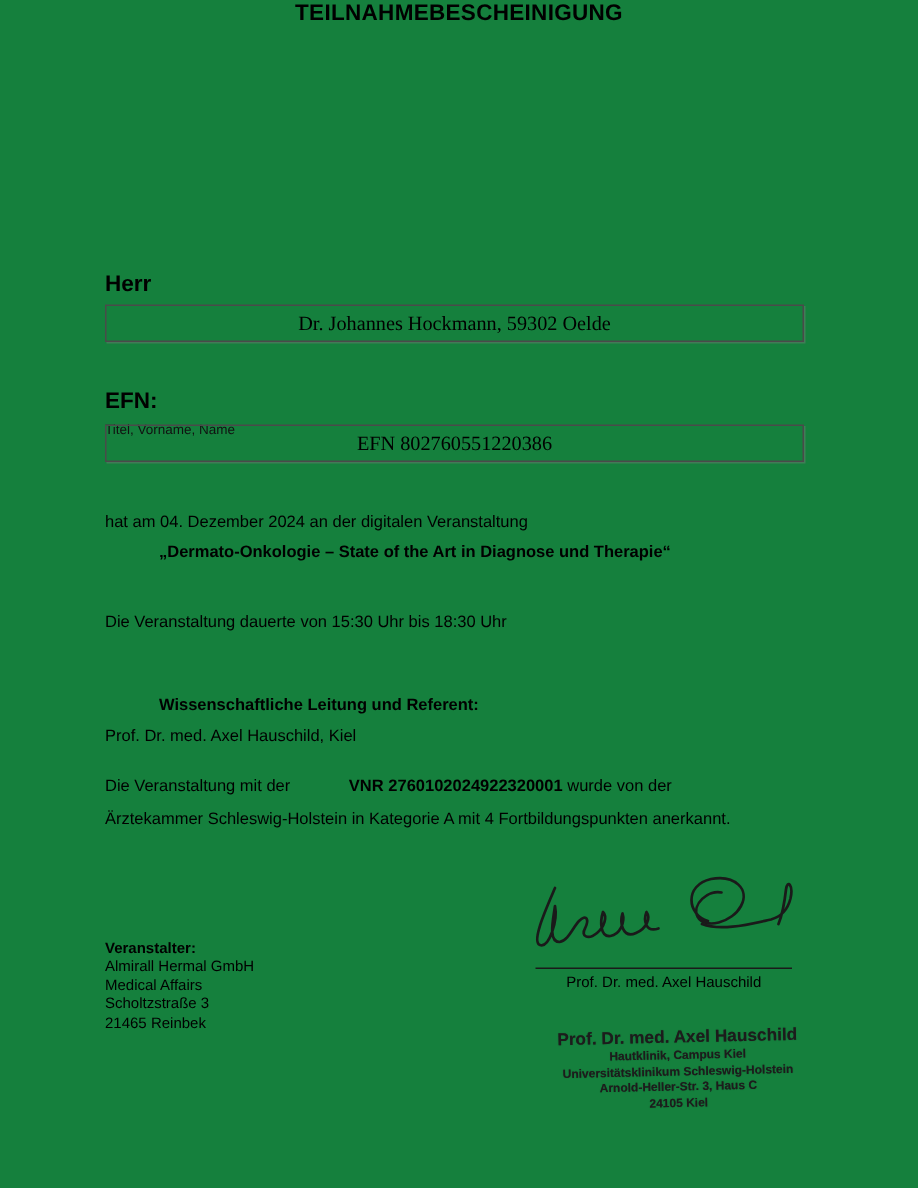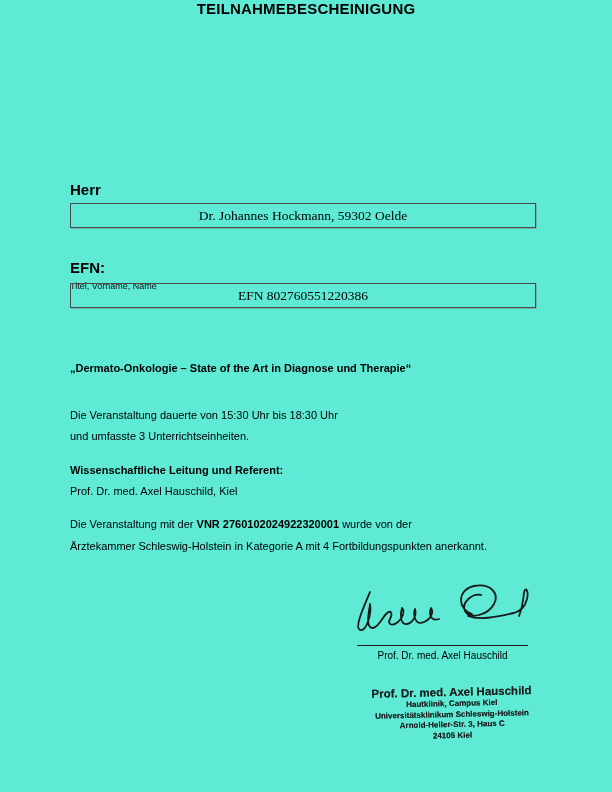--- a/index.html
+++ b/index.html
@@ -7,21 +7,21 @@
   body {
     width: 612px; height: 792px;
     font-family: "Liberation Sans", sans-serif;
     color: #000000;
     position: relative;
     overflow: hidden;
   }
   .page {
     position: absolute; left: 0; top: 0;
     width: 612px; height: 792px;
-    background: #5eead4;
+    background: #15803d;
   }
   .abs { position: absolute; }
 
   .doc-title {
     left: 0; top: 127; width: 612px;
     text-align: center;
     font-size: 15px; font-weight: bold;
     letter-spacing: 0.2px;
   }
   .field-label {
@@ -41,21 +41,21 @@
   }
   .field-hint {
     left: 70px;
     font-size: 9px; color: #111111; margin-top: 48px;
   }
   .body-line {
     left: 70px; width: 480px;
     font-size: 11px; line-height: 14px;
     white-space: nowrap;
   }
-  .bold { font-weight: bold; }
+  .bold { font-weight: bold; margin-left: 36px; }
 
   .signature-svg { left: 348px; top: 578px; }
   .signature-rule {
     left: 357px; top: 645px; width: 171px; height: 1px;
     background: #1a1a1a;
   }
   .signature-name {
     left: 357px; top: 650px; width: 171px;
     text-align: center; font-size: 10px;
     white-space: nowrap;
@@ -95,41 +95,48 @@
   <div class="abs field-box" style="top:203px">
     <span class="field-value">Dr. Johannes Hockmann, 59302 Oelde</span>
   </div>
   <div class="abs field-hint" style="top:233px">Titel, Vorname, Name</div>
 
   <div class="abs field-label" style="top:259px">EFN:</div>
   <div class="abs field-box" style="top:283px">
     <span class="field-value">EFN 802760551220386</span>
   </div>
 
+  <div class="abs body-line" style="top:341px">hat am 04. Dezember 2024 an der digitalen Veranstaltung</div>
   <div class="abs body-line bold" style="top:361px">„Dermato-Onkologie – State of the Art in Diagnose und Therapie“</div>
 
   <div class="abs body-line" style="top:408px">Die Veranstaltung dauerte von 15:30 Uhr bis 18:30 Uhr</div>
-  <div class="abs body-line" style="top:429px">und umfasste 3 Unterrichtseinheiten.</div>
 
   <div class="abs body-line" style="top:484px">Prof. Dr. med. Axel Hauschild, Kiel</div>
   <div class="abs body-line bold" style="top:463px">Wissenschaftliche Leitung und Referent:</div>
 
   <div class="abs body-line" style="top:517px"><span>Die Veranstaltung mit der </span><span class="bold">VNR 2760102024922320001</span><span> wurde von der</span></div>
   <div class="abs body-line" style="top:539px">Ärztekammer Schleswig-Holstein in Kategorie A mit 4 Fortbildungspunkten anerkannt.</div>
 
   <svg class="abs signature-svg" width="192" height="64" viewBox="0 0 192 64">
     <g fill="none" stroke="#1a1a1a" stroke-width="1.8" stroke-linecap="round" stroke-linejoin="round">
       <path d="M22,14 C16,28 6,50 12,52 C18,54 24,36 22,26 C21,34 17,50 25,50 C31,49 34,40 38,36 C43,31 45,35 42,41 C39,46 44,49 50,44 C55,40 57,33 54,30 C52,36 52,47 59,46 C65,45 69,37 67,31 C65,37 67,48 76,44 C83,41 86,34 83,30 C81,35 82,44 91,41"></path>
       <path d="M124,36 C110,32 108,12 126,8 C142,5 152,15 146,26 C140,37 122,42 117,33 C113,25 124,15 133,17"></path>
       <path d="M120,38 C133,43 152,38 166,35 C173,33 177,29 179,21 C181,12 177,8 176,15 C175,24 173,33 171,38"></path>
     </g>
   </svg>
   <div class="abs signature-rule"></div>
   <div class="abs signature-name">Prof. Dr. med. Axel Hauschild</div>
 
+  <div class="abs organizer">
+    <div class="heading">Veranstalter:</div>
+    <div>Almirall Hermal GmbH</div>
+    <div>Medical Affairs</div>
+    <div>Scholtzstraße 3</div>
+    <div>21465 Reinbek</div>
+  </div>
 
   <div class="abs stamp">
     <div class="stamp-line1">Prof. Dr. med. Axel Hauschild</div>
     <div class="stamp-small">Hautklinik, Campus Kiel</div>
     <div class="stamp-small">Universitätsklinikum Schleswig-Holstein</div>
     <div class="stamp-small">Arnold-Heller-Str. 3, Haus C</div>
     <div class="stamp-small">24105 Kiel</div>
   </div>
 
 </div>

